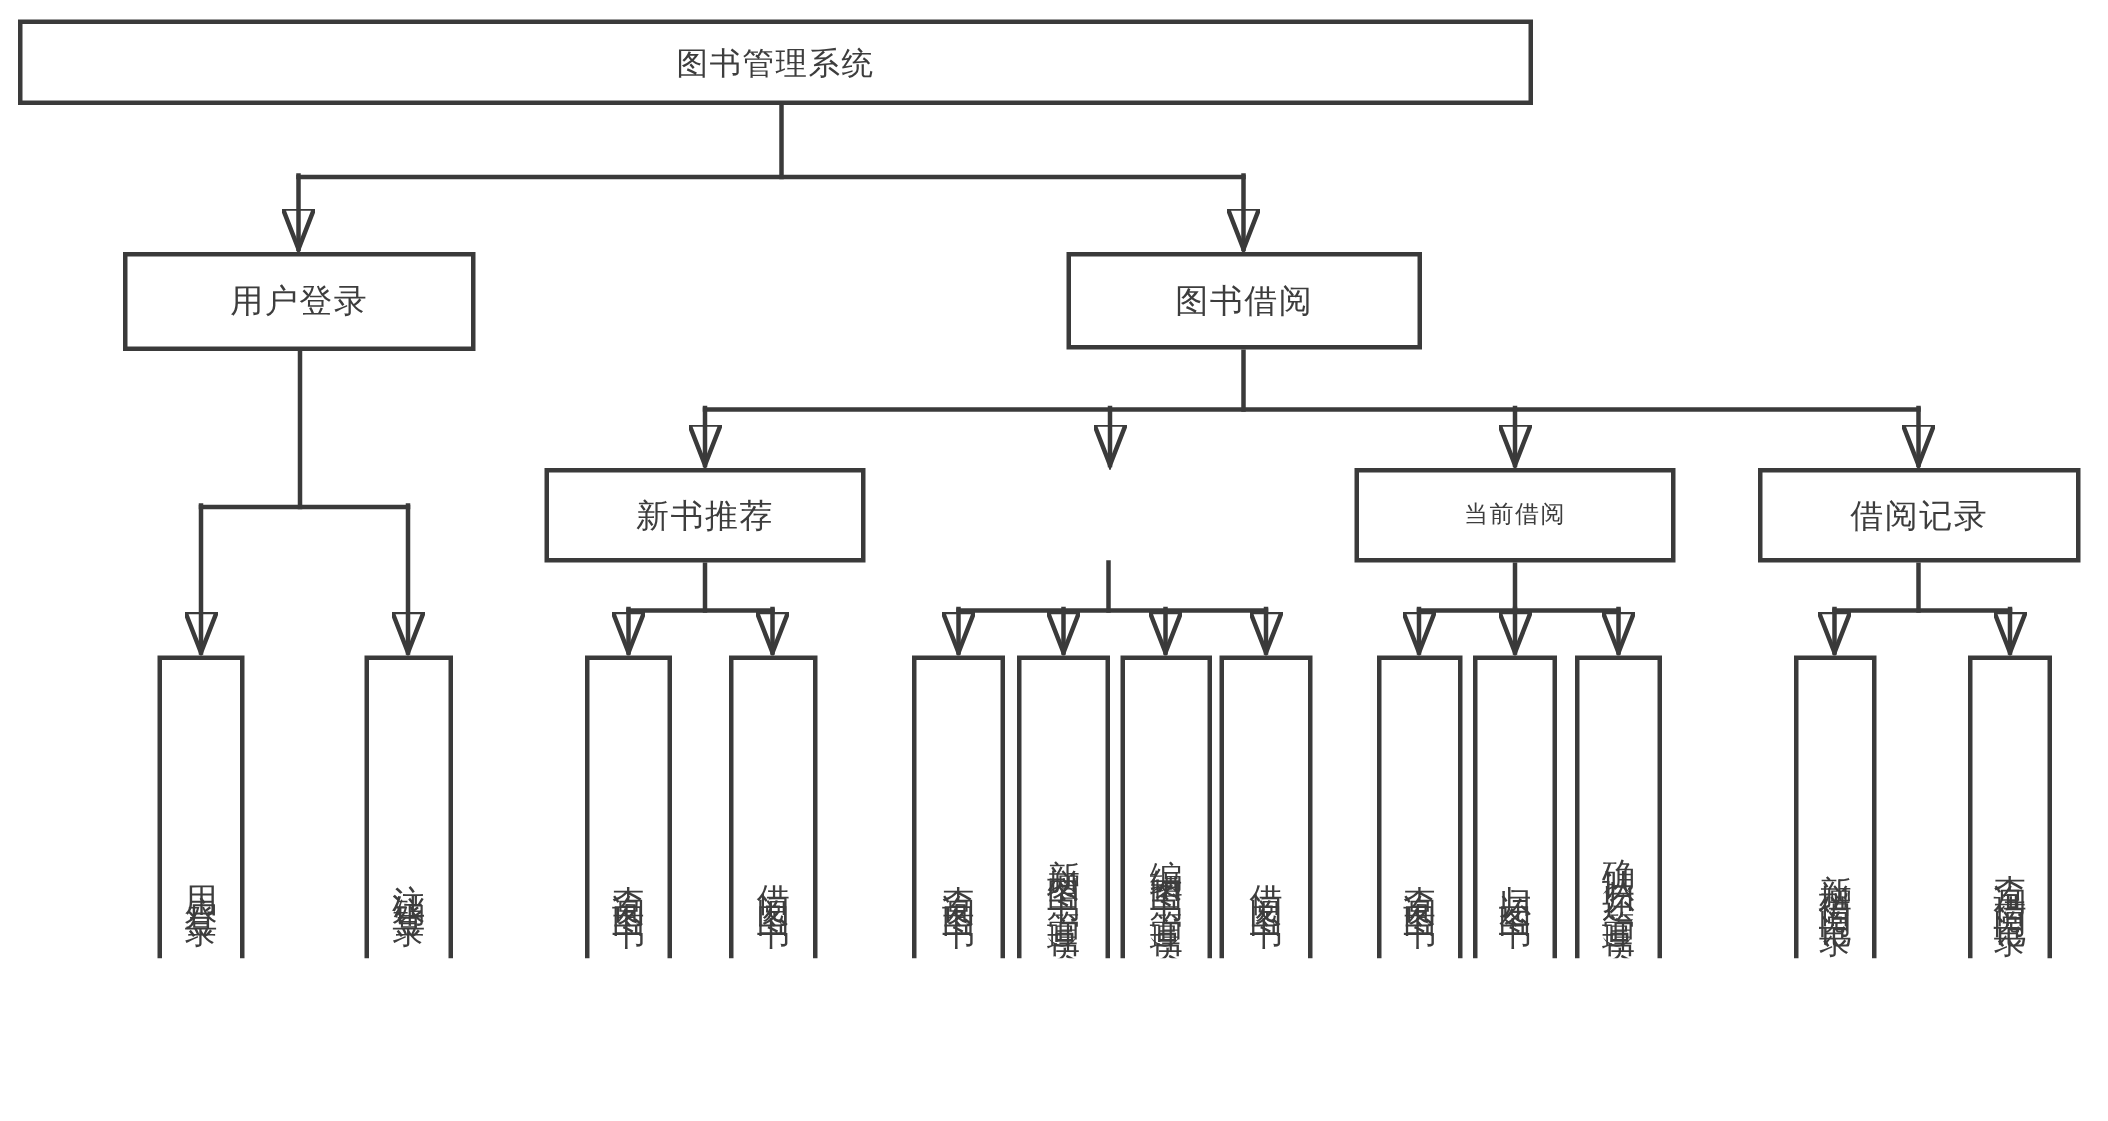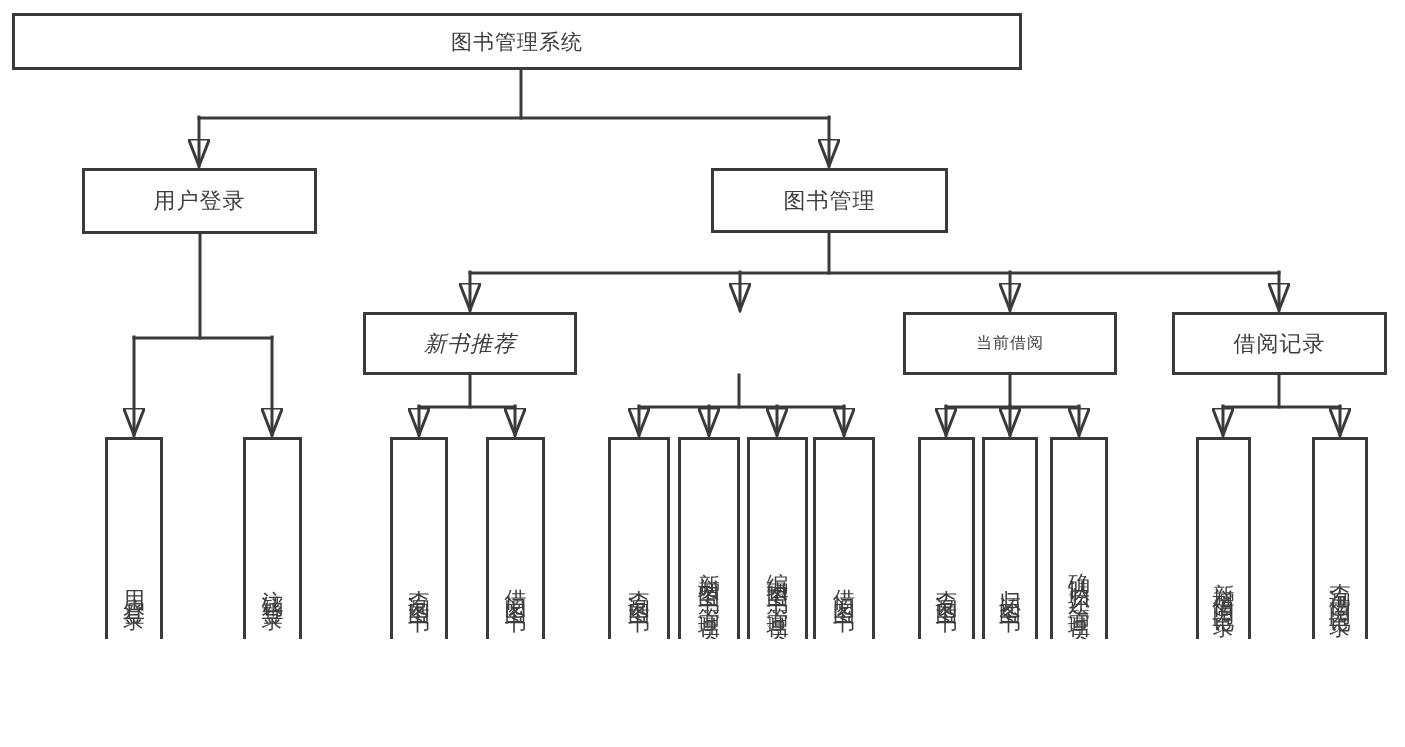--- a/index.html
+++ b/index.html
@@ -87,23 +87,23 @@
 
     <path d="M1279,375 V407"></path>
     <path d="M1223,407 H1340"></path>
     <path d="M1223,406 V435" marker-end="url(#arrow)"></path>
     <path d="M1340,406 V435" marker-end="url(#arrow)"></path>
   </svg>
 
   <div class="node h" style="left:12px;top:13px;width:1010px;height:57px;">图书管理系统</div>
 
   <div class="node h" style="left:82px;top:168px;width:235px;height:66px;font-size:22px;">用户登录</div>
-  <div class="node h" style="left:711px;top:168px;width:237px;height:65px;font-size:22px;">图书管理</div>
+  <div class="node h" style="left:711px;top:168px;width:237px;height:65px;font-size:22px;">图书借阅</div>
 
-  <div class="node h" style="left:363px;top:312px;width:214px;height:63px;font-size:22px;font-style:italic;">新书推荐</div>
+  <div class="node h" style="left:363px;top:312px;width:214px;height:63px;font-size:22px;">新书推荐</div>
   <div class="node h" style="left:903px;top:312px;width:214px;height:63px;font-size:16px;">当前借阅</div>
   <div class="node h" style="left:1172px;top:312px;width:215px;height:63px;font-size:22px;">借阅记录</div>
 
   <div class="node v" style="left:105px;top:437px;width:58px;height:298px;">用户登录</div>
   <div class="node v" style="left:243px;top:437px;width:59px;height:298px;">注销登录</div>
 
   <div class="node v" style="left:390px;top:437px;width:58px;height:298px;">查询图书</div>
   <div class="node v" style="left:486px;top:437px;width:59px;height:298px;">借阅图书</div>
 
   <div class="node v" style="left:608px;top:437px;width:62px;height:298px;">查询图书</div>

